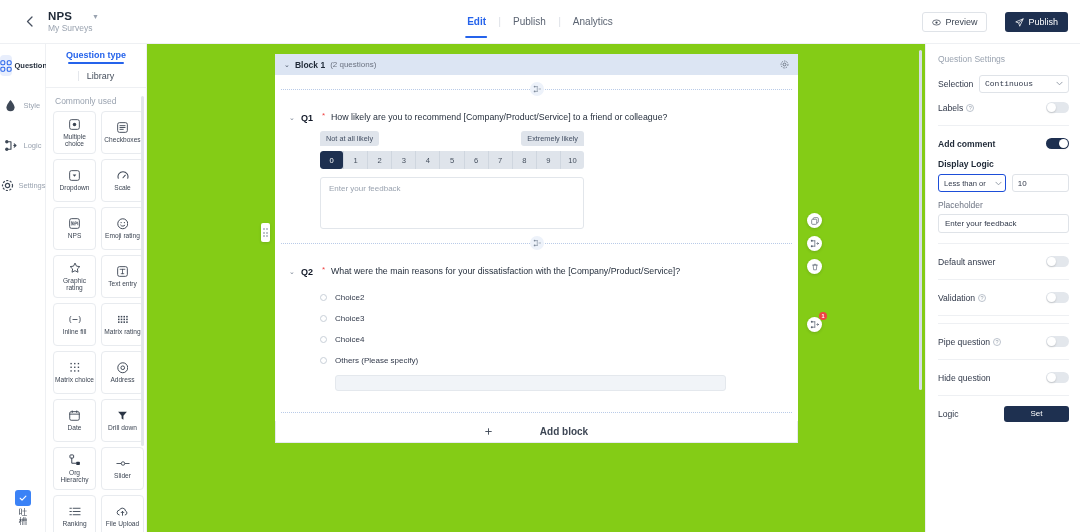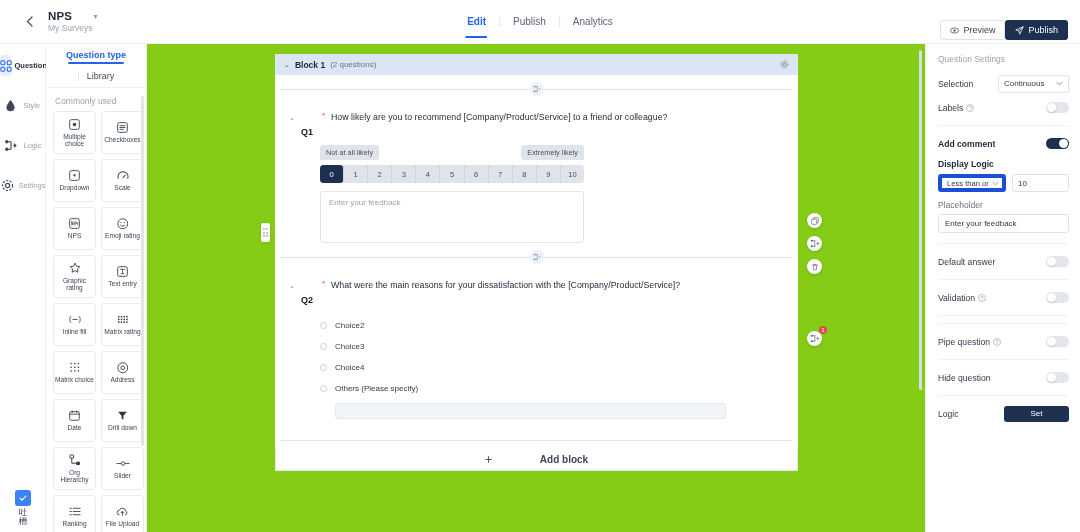--- a/index.html
+++ b/index.html
@@ -43,22 +43,22 @@
     display: flex; align-items: center; cursor: pointer; position: relative;
   }
   .ctab.active { color: #2563eb; font-weight: bold; }
   .ctab.active:after {
     content: ""; position: absolute; left: 50%; transform: translateX(-50%);
     bottom: 0; width: 22px; height: 2px; background: #2563eb; border-radius: 2px;
   }
   .ctab-div { width: 1px; height: 10px; background: #dfe3e8; }
 
   .top-actions {
-    position: absolute; right: 12px; top: 8px; height: 44px;
-    display: flex; align-items: center; gap: 0;
+    position: absolute; right: 12px; top: 0; height: 44px;
+    display: flex; align-items: center; gap: 18px;
   }
   .btn-preview {
     height: 20px; padding: 0 9px; border: 1px solid #dfe3e8; border-radius: 3px;
     background: #fff; color: #3d4654; font-size: 9px;
     display: flex; align-items: center; gap: 4px; cursor: pointer;
   }
   .btn-publish {
     height: 20px; padding: 0 10px; border-radius: 3px;
     background: #1e3050; color: #fff; font-size: 9px;
     display: flex; align-items: center; gap: 4px; cursor: pointer;
@@ -157,21 +157,21 @@
   }
   .div-btn {
     position: relative; width: 14px; height: 14px; border-radius: 50%;
     background: #edf2fa; display: flex; align-items: center; justify-content: center;
     color: #7f8b9c; cursor: pointer;
   }
 
   .qblock { background: #fff; position: relative; }
   .qhead { display: flex; align-items: flex-start; padding: 8px 0 0 14px; gap: 6px; }
   .qchev { font-size: 7px; color: #7a8494; margin-top: 3px; cursor: pointer; }
-  .qnum { font-size: 9px; font-weight: bold; color: #111827; margin-top: 16px; }
+  .qnum { font-size: 9px; font-weight: bold; color: #111827; margin-top: 2px; }
   .qstar { color: #ef4444; font-size: 8px; margin: 0 0 0 3px; }
   .qtext { font-size: 8.8px; color: #1f2937; margin-top: 1px; }
 
   .nps-wrap { padding: 8px 0 0 45px; }
   .nps-labels { display: flex; width: 264px; justify-content: space-between; }
   .nps-lab {
     background: #dfe4eb; color: #445064; font-size: 7.3px;
     padding: 3px 6px; border-radius: 3px 3px 3px 0;
   }
   .nps-lab.r { border-radius: 3px 3px 0 3px; }
@@ -248,39 +248,39 @@
     min-height: 21px; margin-bottom: 3px;
   }
   .set-lab { font-size: 8.6px; color: #31394a; display: flex; align-items: center; gap: 3px; }
   .set-lab.bold { font-weight: bold; color: #1f2937; }
   .qmark {
     width: 8px; height: 8px; border-radius: 50%; border: 1px solid #bcc3cd;
     color: #98a1ad; font-size: 5.5px; display: flex; align-items: center;
     justify-content: center; cursor: pointer;
   }
   .sel-box {
-    width: 71px; height: 18px; border: 1px solid #dfe3e8; border-radius: 3px;
+    width: 90px; height: 18px; border: 1px solid #dfe3e8; border-radius: 3px;
     display: flex; align-items: center; justify-content: space-between;
-    padding: 0 5px; font-size: 8px; color: #31394a; background: #fff; cursor: pointer;
+    padding: 0 5px; font-size: 8px; color: #31394a; background: #fff; cursor: pointer; font-family: Liberation Mono, monospace;
   }
   .toggle {
     width: 23px; height: 11.5px; border-radius: 7px; background: #e3e7ec;
     position: relative; cursor: pointer; flex: none;
   }
   .toggle i {
     position: absolute; left: 1.2px; top: 1.2px; width: 9px; height: 9px;
     border-radius: 50%; background: #fff; display: block;
     box-shadow: 0 1px 2px rgba(0,0,0,.16);
   }
   .toggle.on { background: #1e3050; }
   .toggle.on i { left: auto; right: 1.2px; }
   .set-div { height: 1px; background: #eef0f3; margin: 7px 0; }
   .logic-row { display: flex; gap: 6px; margin: 3px 0 0; }
   .logic-sel {
-    width: 74px; height: 18px; border: 4px solid #1d4ed8; border-radius: 3px;
+    width: 74px; height: 18px; border: 1px solid #1d4ed8; border-radius: 3px;
     display: flex; align-items: center; justify-content: space-between;
     padding: 0 3px 0 5px; font-size: 7.6px; color: #31394a; cursor: pointer;
     overflow: hidden; white-space: nowrap;
   }
   .logic-val {
     width: 62px; height: 18px; border: 1px solid #dfe3e8; border-radius: 3px;
     display: flex; align-items: center; padding: 0 5px;
     font-size: 8px; color: #31394a; cursor: text;
   }
   .ph-lab { font-size: 8.5px; color: #6b7280; margin: 8px 0 4px; }

